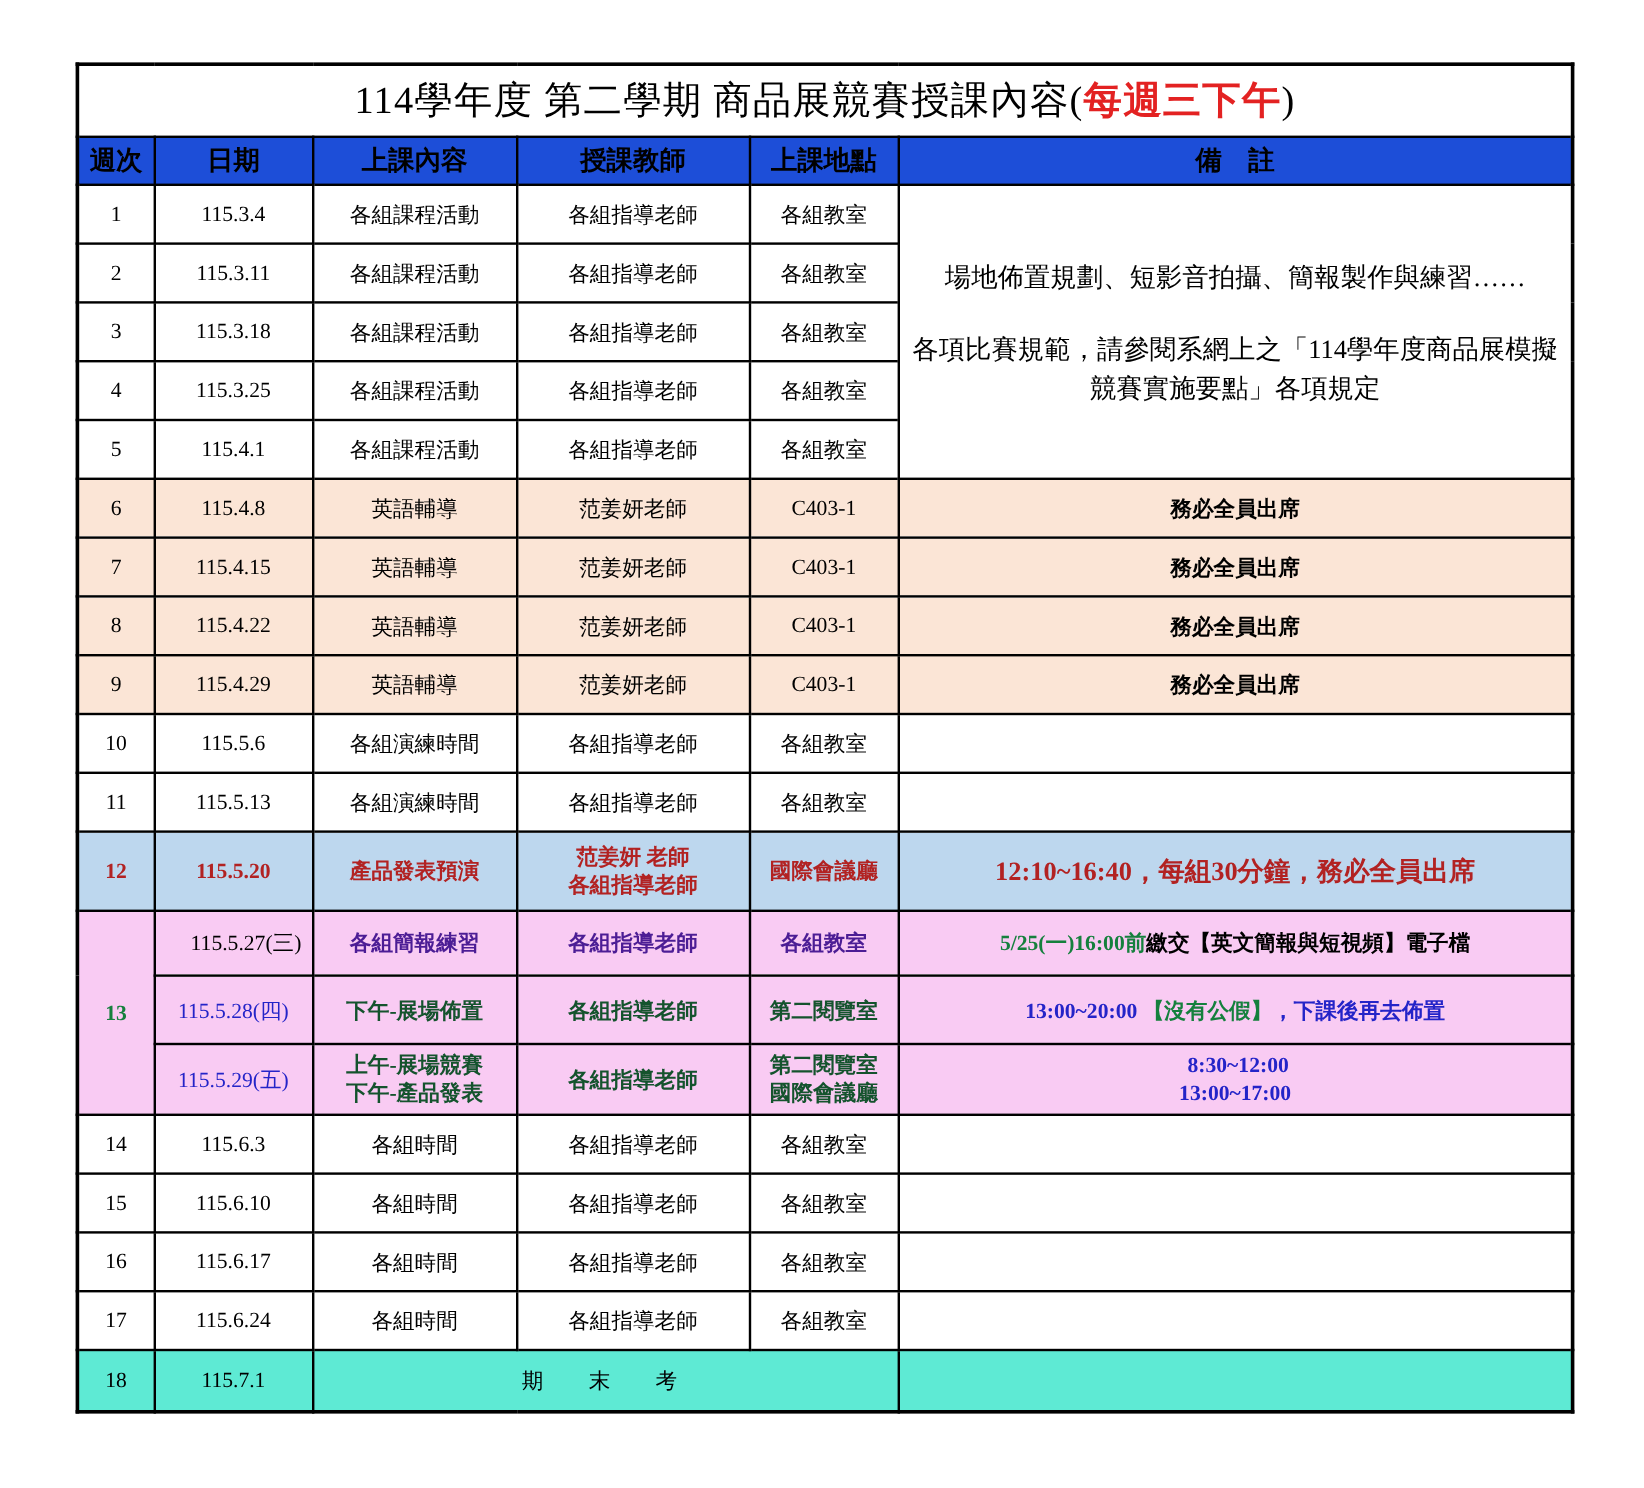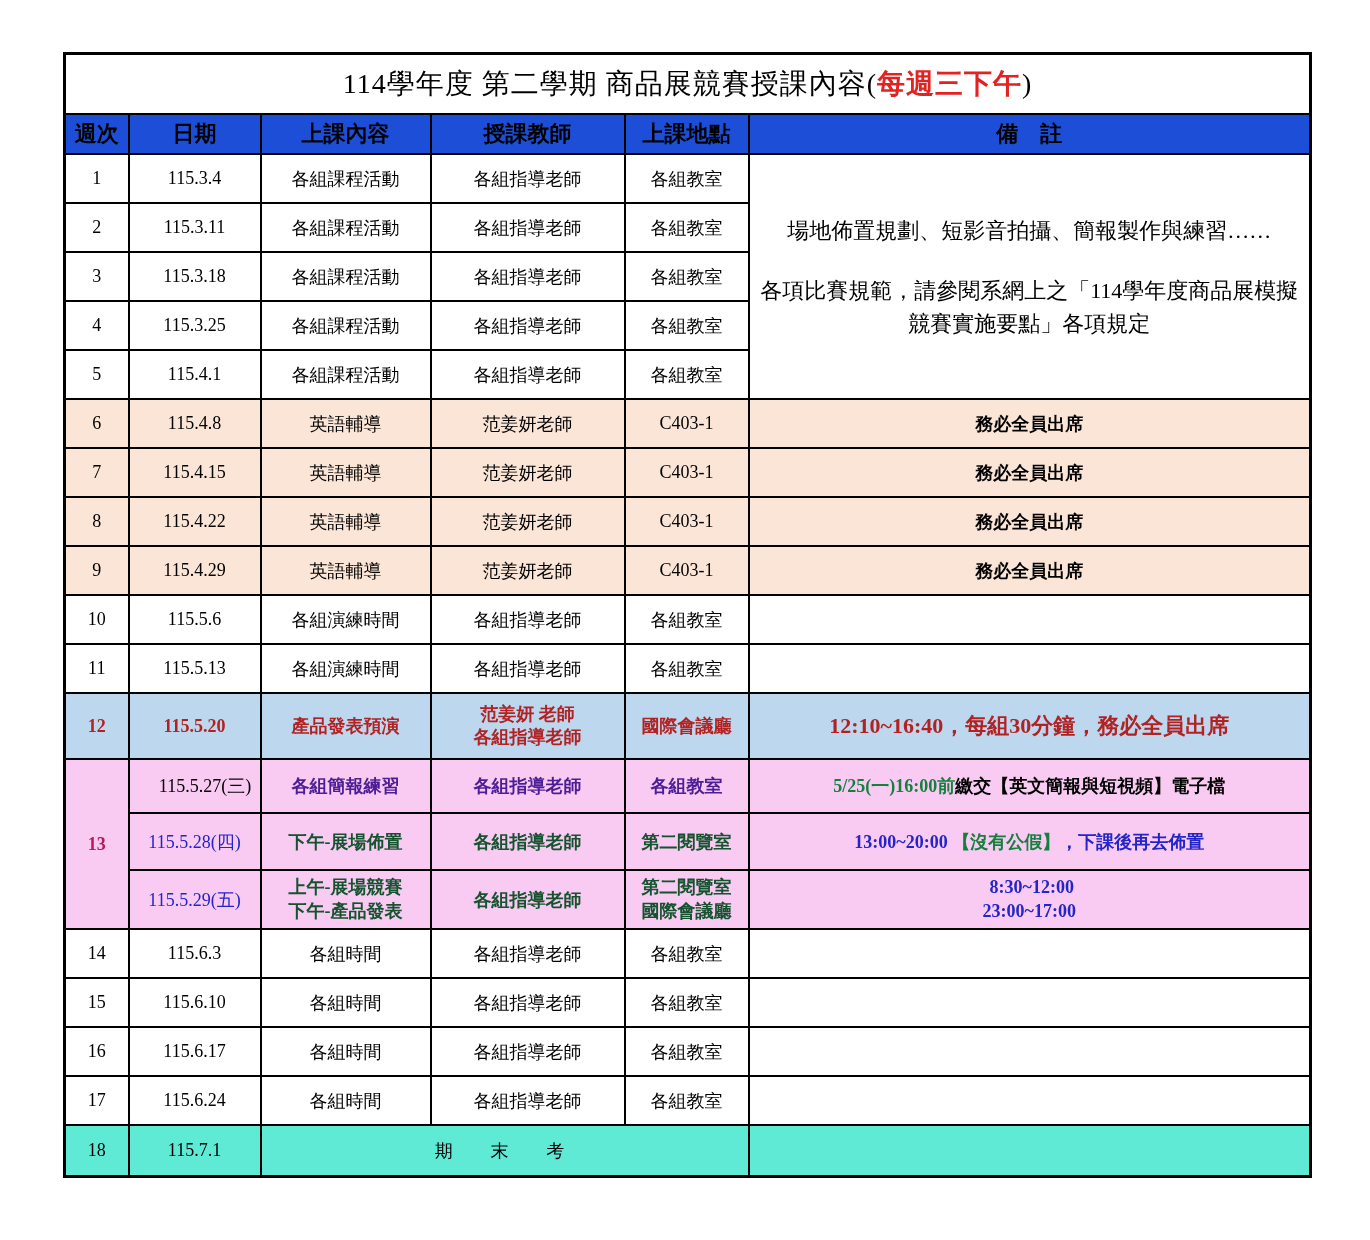--- a/index.html
+++ b/index.html
@@ -29,21 +29,21 @@
   table.schedule td {
     border: 2px solid #000;
     text-align: center;
     vertical-align: middle;
     font-size: 18px;
     padding: 1px 2px;
     overflow: hidden;
   }
   tr.title-row td {
     height: 56px;
-    font-size: 28px;
+    font-size: 32px;
     letter-spacing: 1px;
   }
   .title-red { color: #E32222; font-weight: bold; }
   tr.head-row td {
     height: 36px;
     font-weight: bold;
     font-size: 22px;
     background: #1d4ed8;
   }
   tr.body-row td { height: 45px; }
@@ -66,21 +66,21 @@
   .shared-note .para2 { margin-top: 27px; }
   .two-line { line-height: 1.3; }
   .blue-txt { color: #2424C8; }
   .red-txt { color: #15803d; }
   tr.w13a td { height: 50px; }
   tr.w13b td { height: 53px; }
   tr.w13c td { height: 55px; }
   td.week13-cell {
     font-size: 26px;
     font-weight: bold;
-    color: #be185d;
+    color: #15803d;
   }
   tr.w13a td.c-date { color: #000; font-weight: normal; padding-left: 23px; }
   tr.w13b td.c-date, tr.w13c td.c-date { color: #2424C8; font-weight: normal; }
   tr.w13a .c-strong { font-weight: bold; color: #4c1d95; }
   tr.w13b .c-strong, tr.w13c .c-strong { font-weight: bold; color: #14532d; }
   td.final-exam {
     font-size: 22px;
     letter-spacing: 0.55em;
   }
   tr.r-blue td.note-cell { font-size: 22px; }
@@ -246,21 +246,21 @@
     <td class="c-strong">各組指導老師</td>
     <td class="c-strong">
       <div class="two-line">
         <div>第二閱覽室</div>
         <div>國際會議廳</div>
       </div>
     </td>
     <td class="note-cell note-13 blue-txt">
       <div class="two-line">
         <div style="padding-left:5px;">8:30~12:00</div>
-        <div>23:00~17:00</div>
+        <div>13:00~17:00</div>
       </div>
     </td>
   </tr>
 
   <tr class="body-row">
     <td>14</td>
     <td>115.6.3</td>
     <td>各組時間</td>
     <td>各組指導老師</td>
     <td>各組教室</td>

